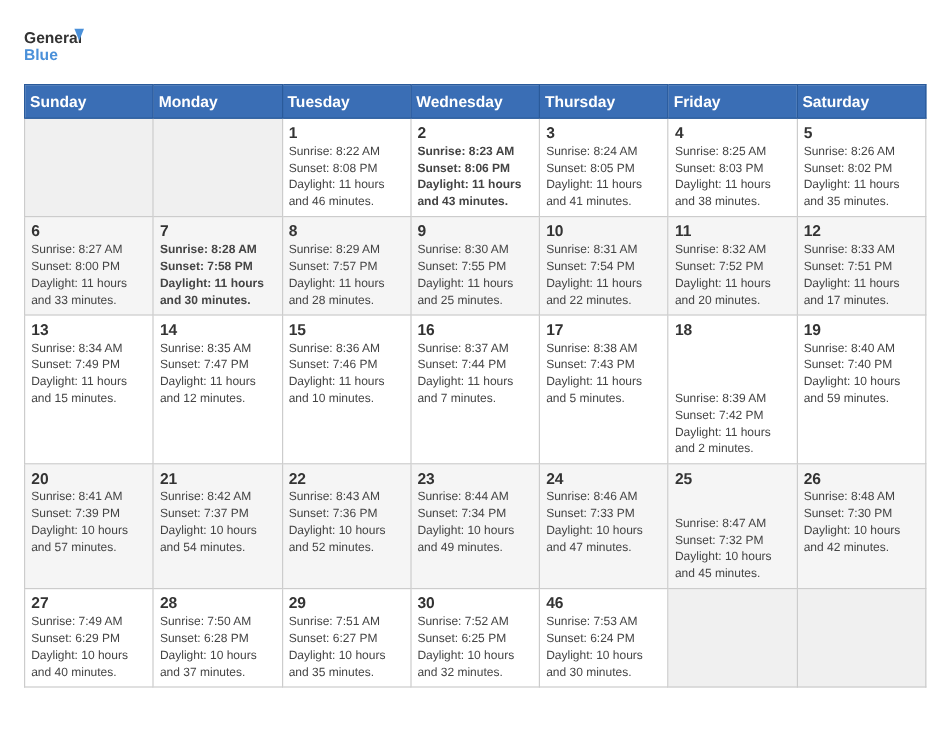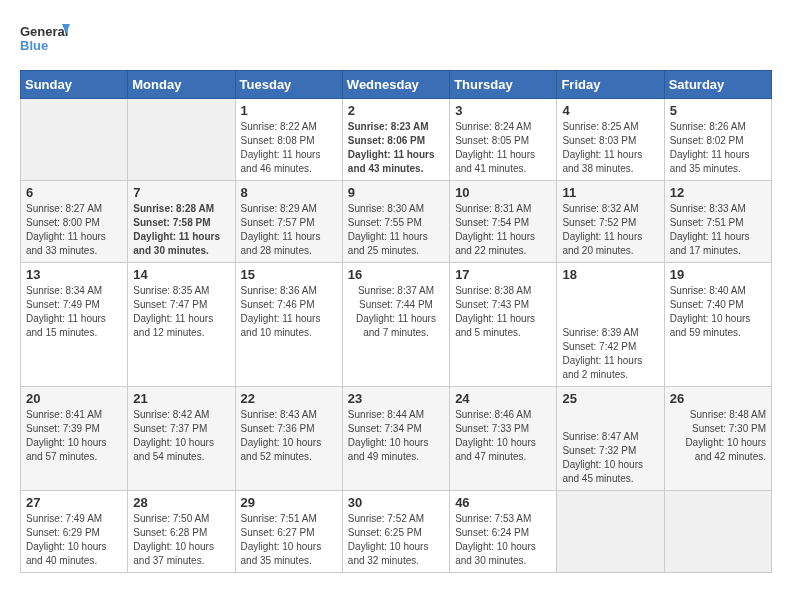--- a/index.html
+++ b/index.html
@@ -195,21 +195,21 @@
 Daylight: 11 hours and 12 minutes.</div>
         </td>
         <td>
           <span class="day-num">15</span>
           <div class="day-info" style="white-space: pre-line;">Sunrise: 8:36 AM
 Sunset: 7:46 PM
 Daylight: 11 hours and 10 minutes.</div>
         </td>
         <td>
           <span class="day-num">16</span>
-          <div class="day-info" style="white-space: pre-line; text-align: center;">Sunrise: 8:37 AM
+          <div class="day-info" style="white-space: pre-line;">Sunrise: 8:37 AM
 Sunset: 7:44 PM
 Daylight: 11 hours and 7 minutes.</div>
         </td>
         <td>
           <span class="day-num">17</span>
           <div class="day-info" style="white-space: pre-line;">Sunrise: 8:38 AM
 Sunset: 7:43 PM
 Daylight: 11 hours and 5 minutes.</div>
         </td>
         <td>
@@ -257,21 +257,21 @@
 Daylight: 10 hours and 47 minutes.</div>
         </td>
         <td>
           <span class="day-num">25</span>
           <div class="day-info" style="white-space: pre-line; margin-top: 24px;">Sunrise: 8:47 AM
 Sunset: 7:32 PM
 Daylight: 10 hours and 45 minutes.</div>
         </td>
         <td>
           <span class="day-num">26</span>
-          <div class="day-info" style="white-space: pre-line; text-align: right;">Sunrise: 8:48 AM
+          <div class="day-info" style="white-space: pre-line;">Sunrise: 8:48 AM
 Sunset: 7:30 PM
 Daylight: 10 hours and 42 minutes.</div>
         </td>
       </tr>
       <tr>
         <td>
           <span class="day-num">27</span>
           <div class="day-info" style="white-space: pre-line;">Sunrise: 7:49 AM
 Sunset: 6:29 PM
 Daylight: 10 hours and 40 minutes.</div>

